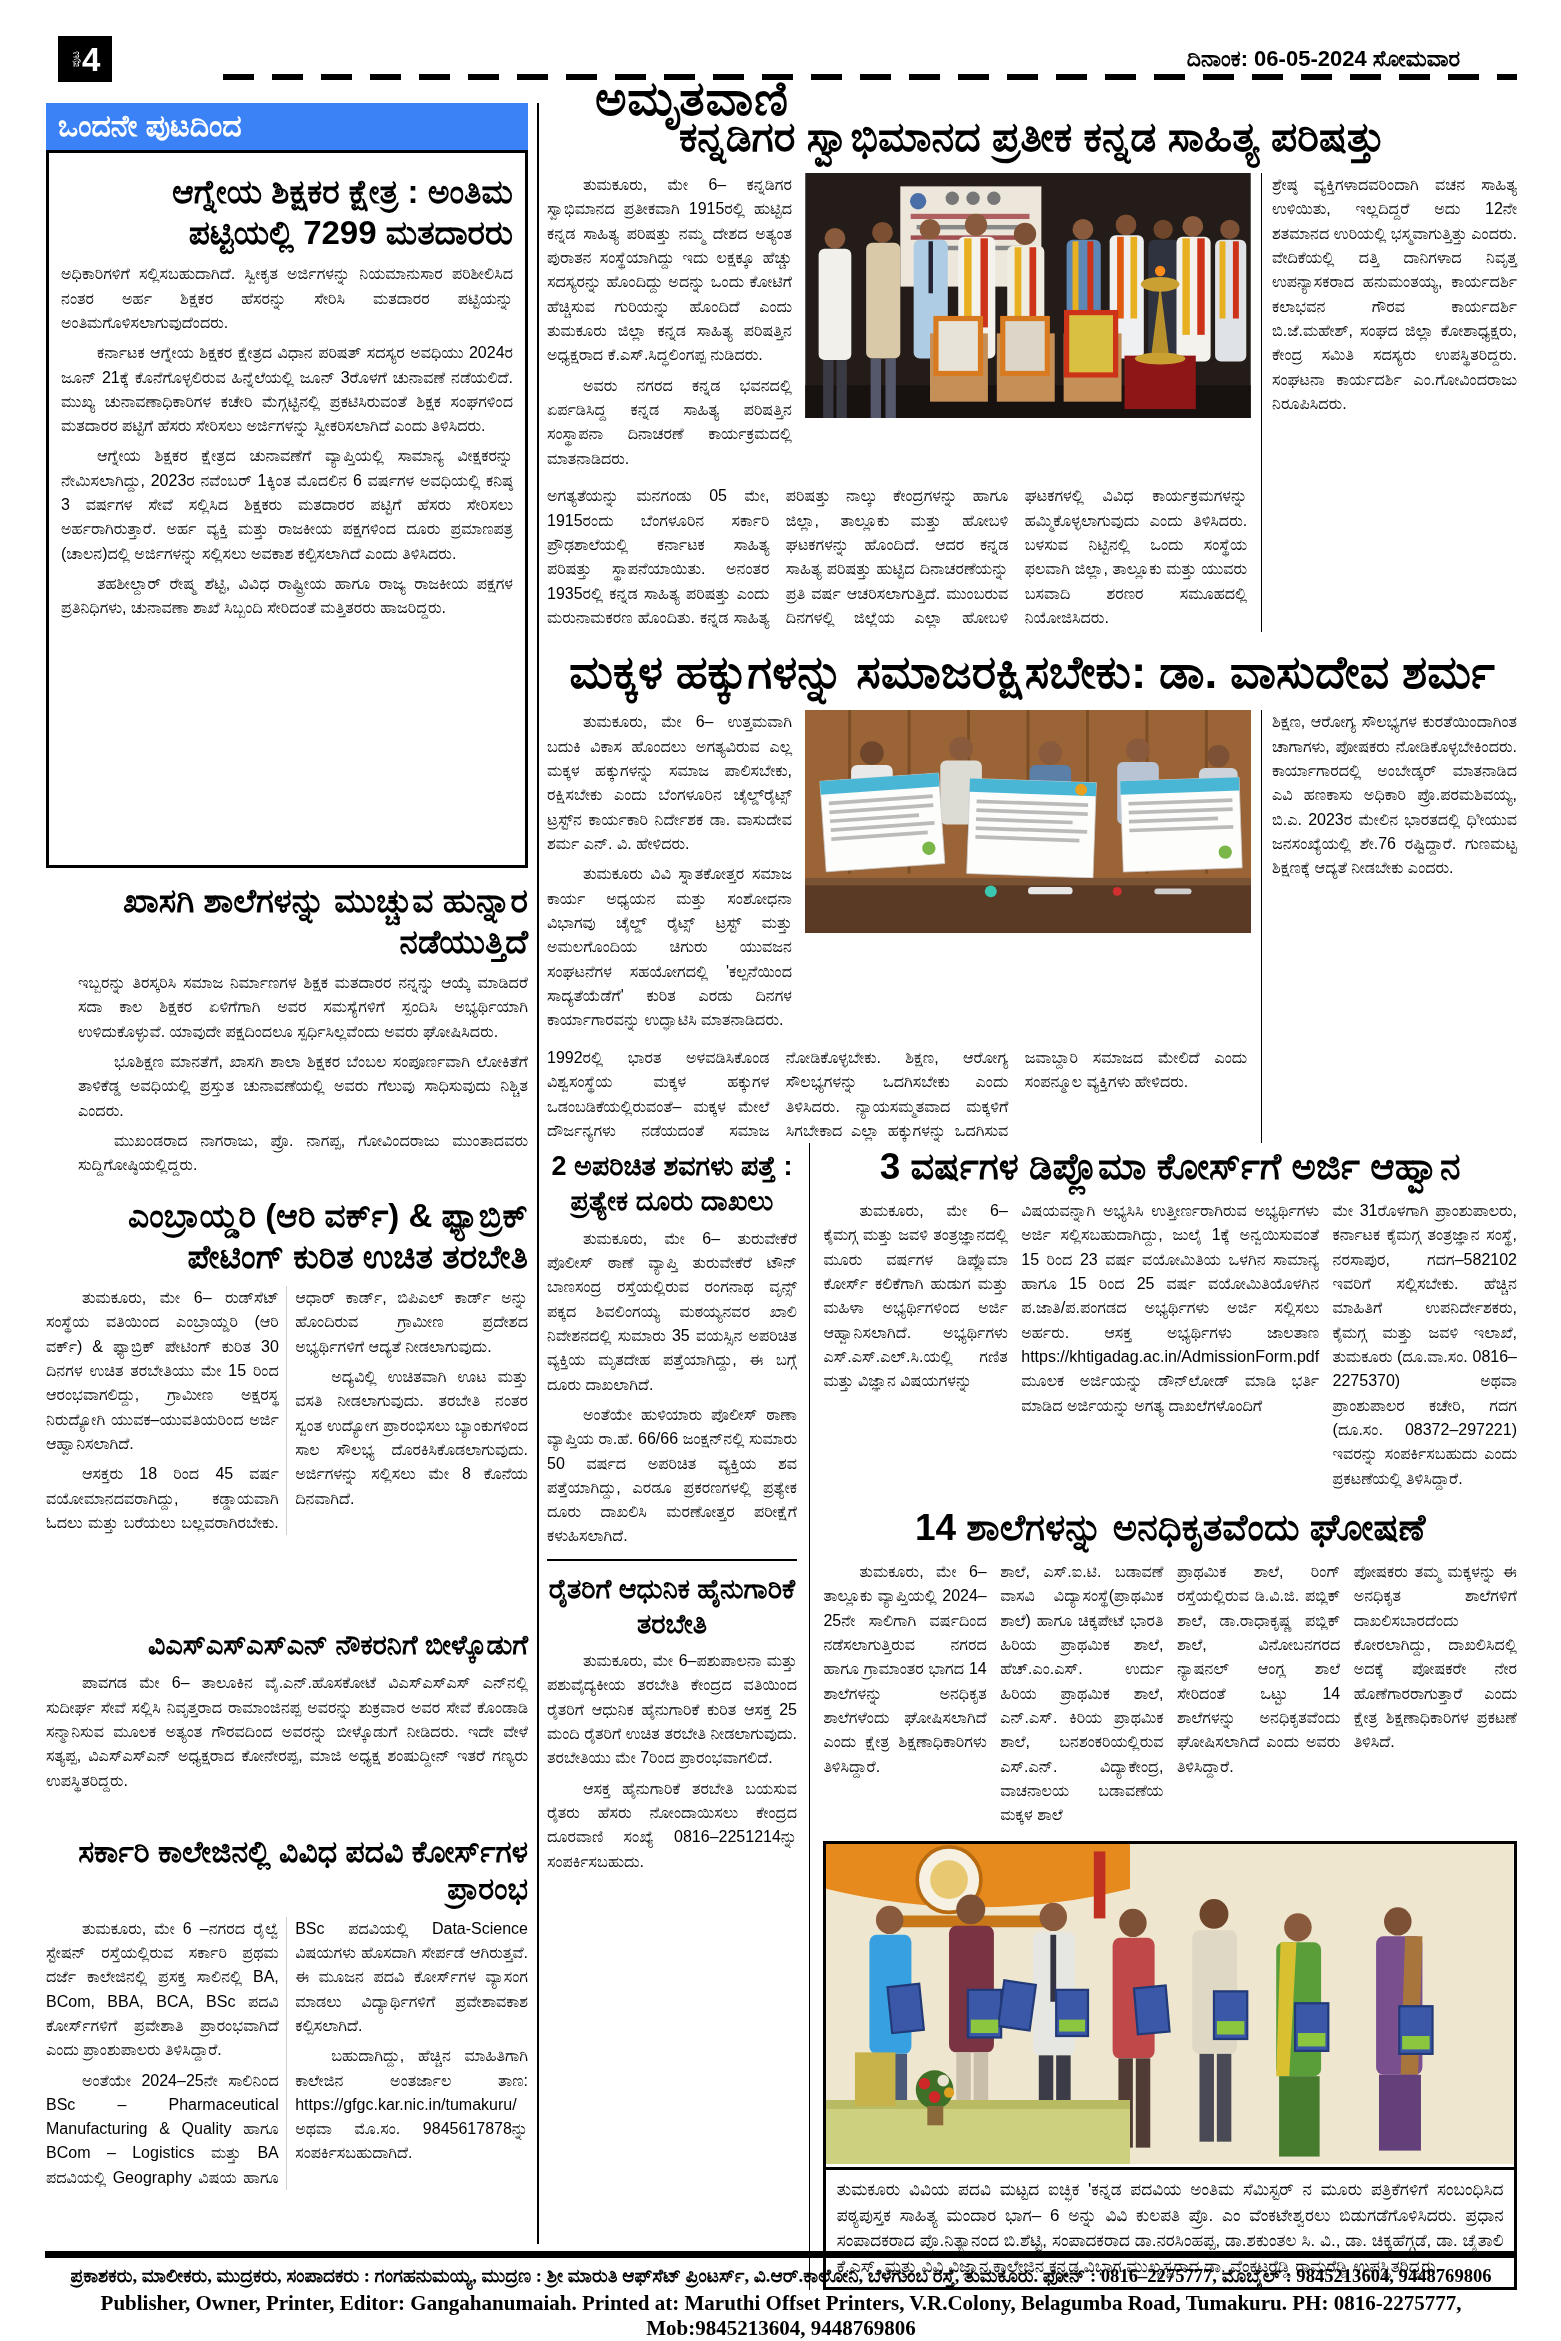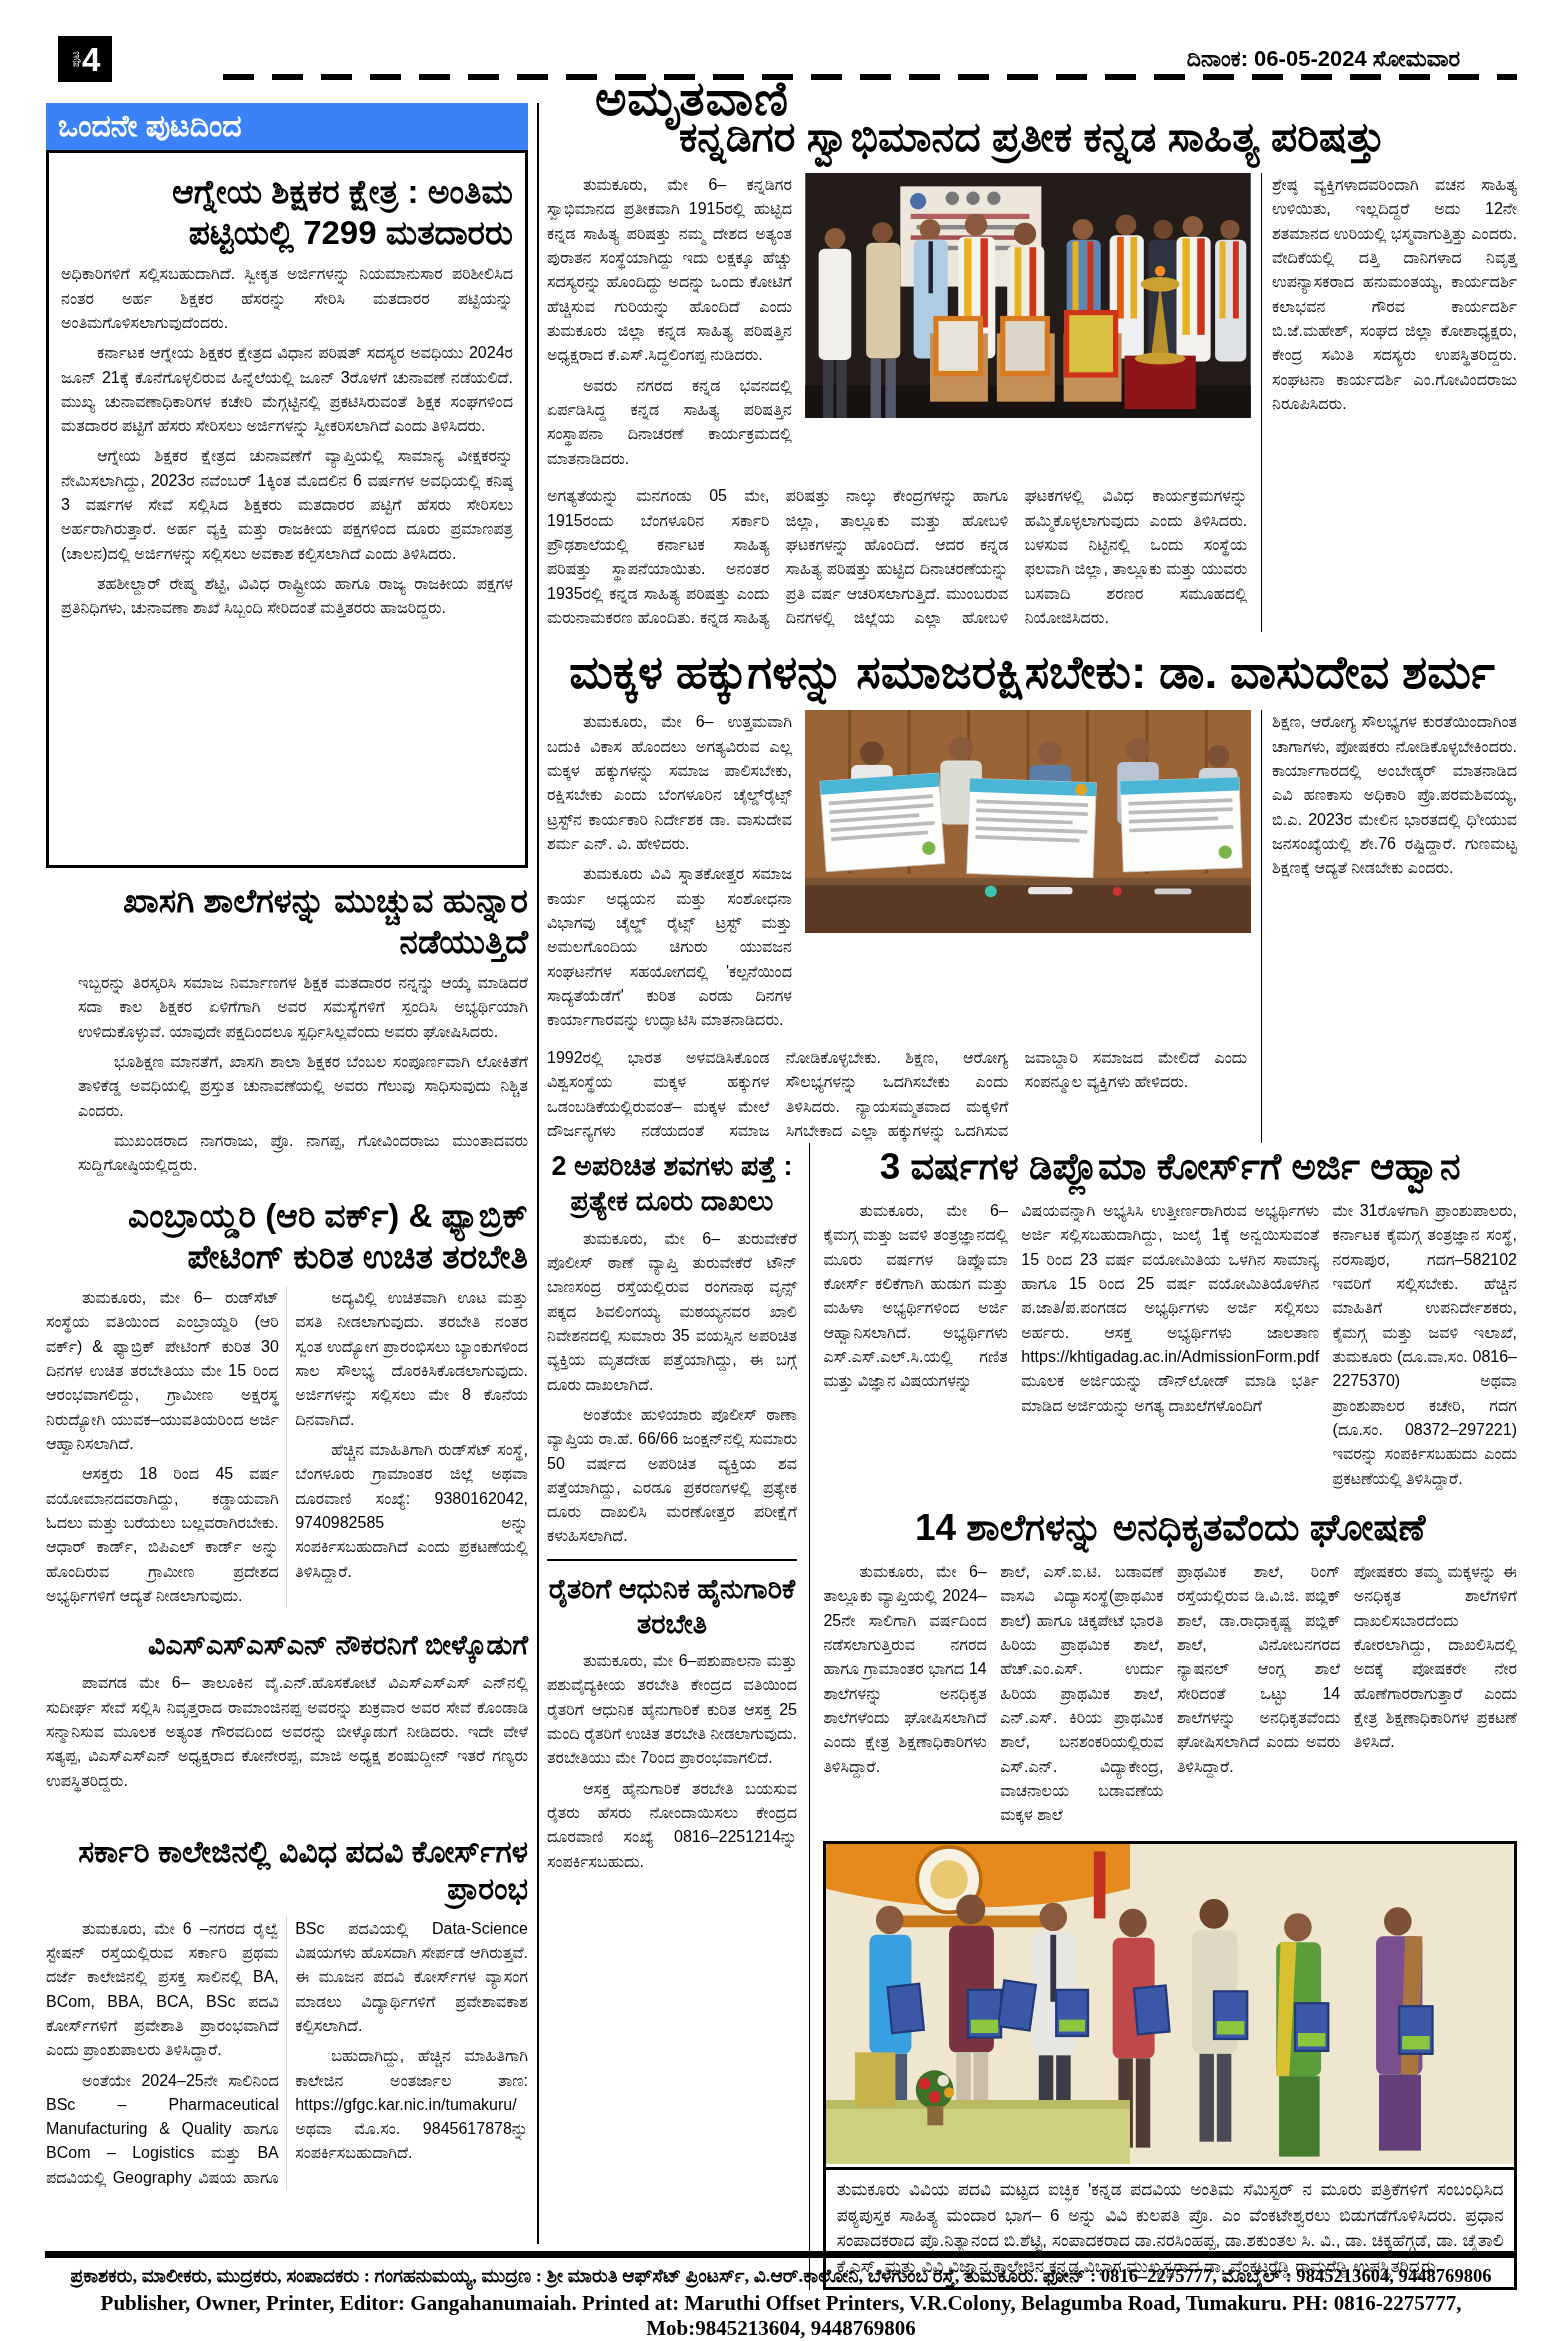--- a/index.html
+++ b/index.html
@@ -84,21 +84,20 @@
     <p class="body-txt">ಭೂಶಿಕ್ಷಣ ಮಾನತೆಗೆ, ಖಾಸಗಿ ಶಾಲಾ ಶಿಕ್ಷಕರ ಬೆಂಬಲ ಸಂಪೂರ್ಣವಾಗಿ ಲೋಕಿತೆಗೆ ತಾಳಿಕೆಡ್ಡ ಅವಧಿಯಲ್ಲಿ ಪ್ರಸ್ತುತ ಚುನಾವಣೆಯಲ್ಲಿ ಅವರು ಗೆಲುವು ಸಾಧಿಸುವುದು ನಿಶ್ಚಿತ ಎಂದರು.</p>
     <p class="body-txt">ಮುಖಂಡರಾದ ನಾಗರಾಜು, ಪ್ರೊ. ನಾಗಪ್ಪ, ಗೋವಿಂದರಾಜು ಮುಂತಾದವರು ಸುದ್ದಿಗೋಷ್ಠಿಯಲ್ಲಿದ್ದರು.</p>
   </div>
 
   <div style="min-height:431px;padding-top:3px;">
     <div class="kn-head h44">ಎಂಬ್ರಾಯ್ಡರಿ (ಆರಿ ವರ್ಕ್) &amp; ಫ್ಯಾಬ್ರಿಕ್ ಪೇಟಿಂಗ್ ಕುರಿತ ಉಚಿತ ತರಬೇತಿ</div>
     <div class="cols2">
       <p class="body-txt">ತುಮಕೂರು, ಮೇ 6– ರುಡ್‌ಸೆಟ್ ಸಂಸ್ಥೆಯ ವತಿಯಿಂದ ಎಂಬ್ರಾಯ್ಡರಿ (ಆರಿ ವರ್ಕ್) &amp; ಫ್ಯಾಬ್ರಿಕ್ ಪೇಟಿಂಗ್ ಕುರಿತ 30 ದಿನಗಳ ಉಚಿತ ತರಬೇತಿಯು ಮೇ 15 ರಿಂದ ಆರಂಭವಾಗಲಿದ್ದು, ಗ್ರಾಮೀಣ ಅಕ್ಷರಸ್ಥ ನಿರುದ್ಯೋಗಿ ಯುವಕ–ಯುವತಿಯರಿಂದ ಅರ್ಜಿ ಆಹ್ವಾನಿಸಲಾಗಿದೆ.</p>
       <p class="body-txt">ಆಸಕ್ತರು 18 ರಿಂದ 45 ವರ್ಷ ವಯೋಮಾನದವರಾಗಿದ್ದು, ಕಡ್ಡಾಯವಾಗಿ ಓದಲು ಮತ್ತು ಬರೆಯಲು ಬಲ್ಲವರಾಗಿರಬೇಕು. ಆಧಾರ್ ಕಾರ್ಡ್, ಬಿಪಿಎಲ್ ಕಾರ್ಡ್ ಅನ್ನು ಹೊಂದಿರುವ ಗ್ರಾಮೀಣ ಪ್ರದೇಶದ ಅಭ್ಯರ್ಥಿಗಳಿಗೆ ಆದ್ಯತೆ ನೀಡಲಾಗುವುದು.</p>
       <p class="body-txt">ಅದ್ಯವಿಲ್ಲಿ ಉಚಿತವಾಗಿ ಊಟ ಮತ್ತು ವಸತಿ ನೀಡಲಾಗುವುದು. ತರಬೇತಿ ನಂತರ ಸ್ವಂತ ಉದ್ಯೋಗ ಪ್ರಾರಂಭಿಸಲು ಬ್ಯಾಂಕುಗಳಿಂದ ಸಾಲ ಸೌಲಭ್ಯ ದೊರಕಿಸಿಕೊಡಲಾಗುವುದು. ಅರ್ಜಿಗಳನ್ನು ಸಲ್ಲಿಸಲು ಮೇ 8 ಕೊನೆಯ ದಿನವಾಗಿದೆ.</p>
-      <p class="body-txt">ಹೆಚ್ಚಿನ ಮಾಹಿತಿಗಾಗಿ ರುಡ್‌ಸೆಟ್ ಸಂಸ್ಥೆ, ಬೆಂಗಳೂರು ಗ್ರಾಮಾಂತರ ಜಿಲ್ಲೆ ಅಥವಾ ದೂರವಾಣಿ ಸಂಖ್ಯೆ: 9380162042, 9740982585 ಅನ್ನು ಸಂಪರ್ಕಿಸಬಹುದಾಗಿದೆ ಎಂದು ಪ್ರಕಟಣೆಯಲ್ಲಿ ತಿಳಿಸಿದ್ದಾರೆ.</p>
     </div>
   </div>
 
   <div style="min-height:201px;padding-top:3px;">
     <div class="kn-head h36">ವಿಎಸ್ಎಸ್ಎಸ್ಎನ್ ನೌಕರನಿಗೆ ಬೀಳ್ಕೊಡುಗೆ</div>
     <p class="body-txt">ಪಾವಗಡ ಮೇ 6– ತಾಲೂಕಿನ ವೈ.ಎನ್.ಹೊಸಕೋಟೆ ವಿಎಸ್ಎಸ್ಎಸ್ ಎನ್‌ನಲ್ಲಿ ಸುದೀರ್ಘ ಸೇವೆ ಸಲ್ಲಿಸಿ ನಿವೃತ್ತರಾದ ರಾಮಾಂಜಿನಪ್ಪ ಅವರನ್ನು ಶುಕ್ರವಾರ ಅವರ ಸೇವೆ ಕೊಂಡಾಡಿ ಸನ್ಮಾನಿಸುವ ಮೂಲಕ ಅತ್ಯಂತ ಗೌರವದಿಂದ ಅವರನ್ನು ಬೀಳ್ಕೊಡುಗೆ ನೀಡಿದರು. ಇದೇ ವೇಳೆ ಸತ್ಯಪ್ಪ, ವಿಎಸ್ಎಸ್ಎನ್ ಅಧ್ಯಕ್ಷರಾದ ಕೋನೇರಪ್ಪ, ಮಾಜಿ ಅಧ್ಯಕ್ಷ ಶಂಷುದ್ದೀನ್ ಇತರೆ ಗಣ್ಯರು ಉಪಸ್ಥಿತರಿದ್ದರು.</p>
   </div>
 
   <div style="padding-top:3px;">
     <div class="kn-head h40">ಸರ್ಕಾರಿ ಕಾಲೇಜಿನಲ್ಲಿ ವಿವಿಧ ಪದವಿ ಕೋರ್ಸ್‌ಗಳ ಪ್ರಾರಂಭ</div>

